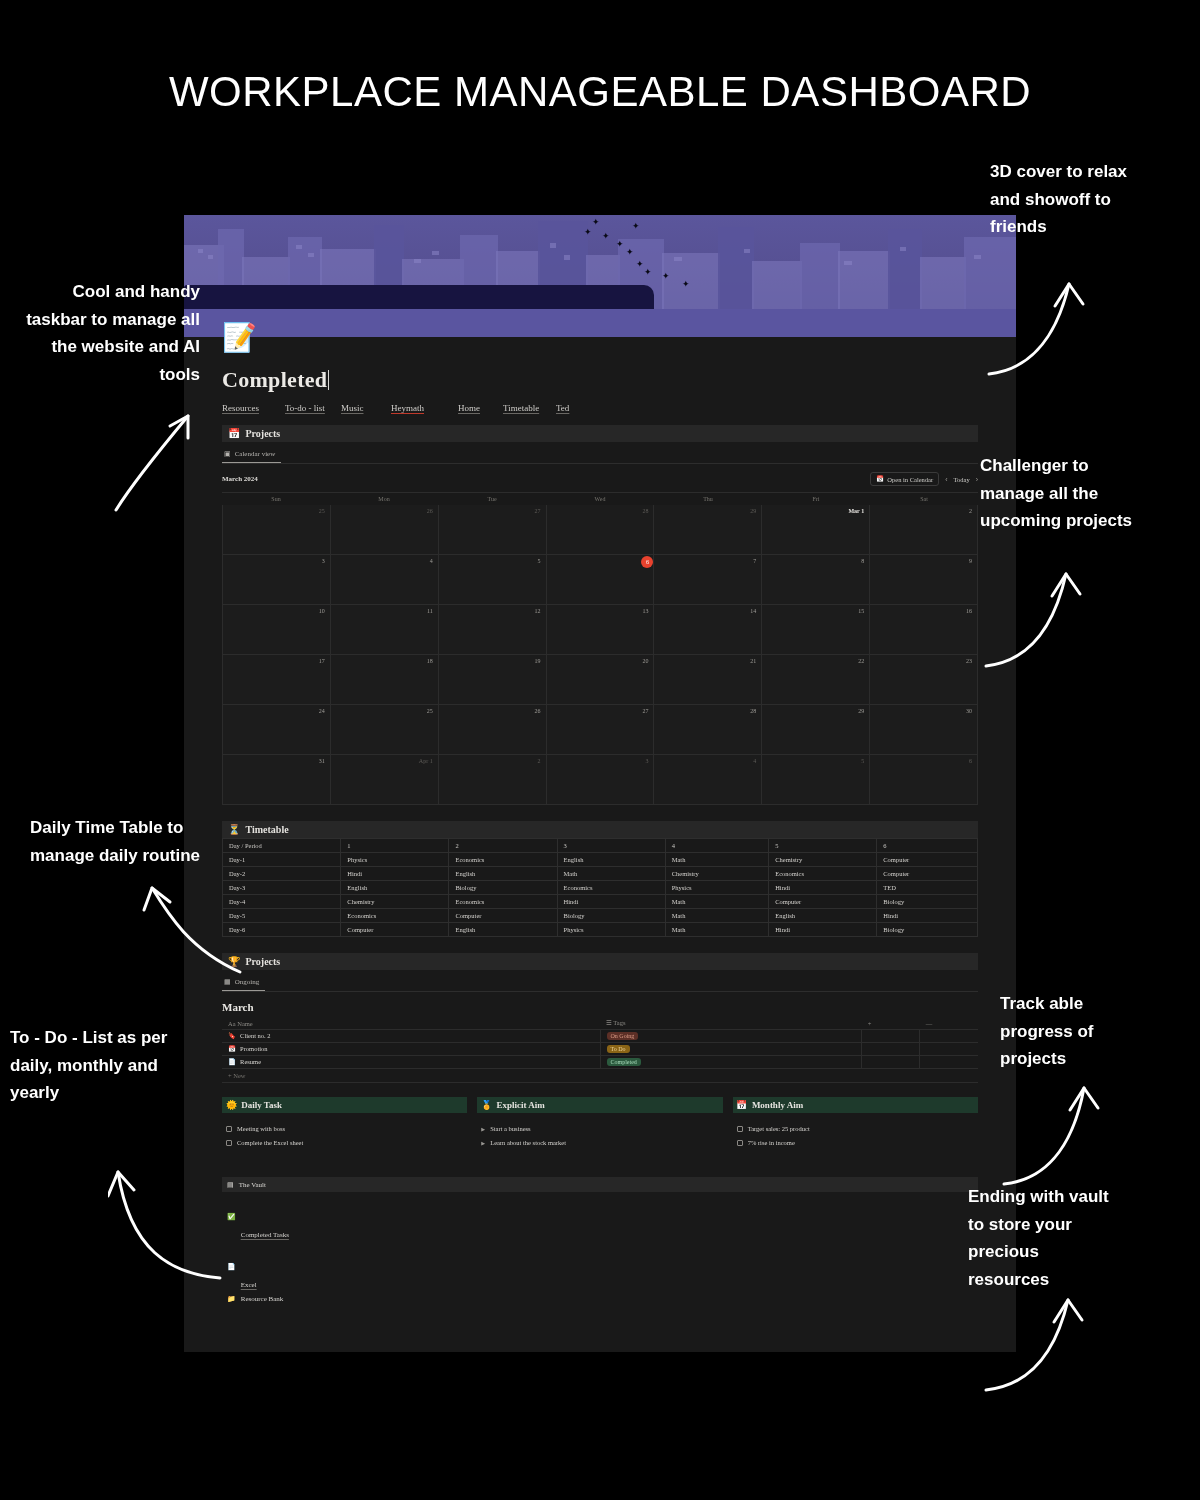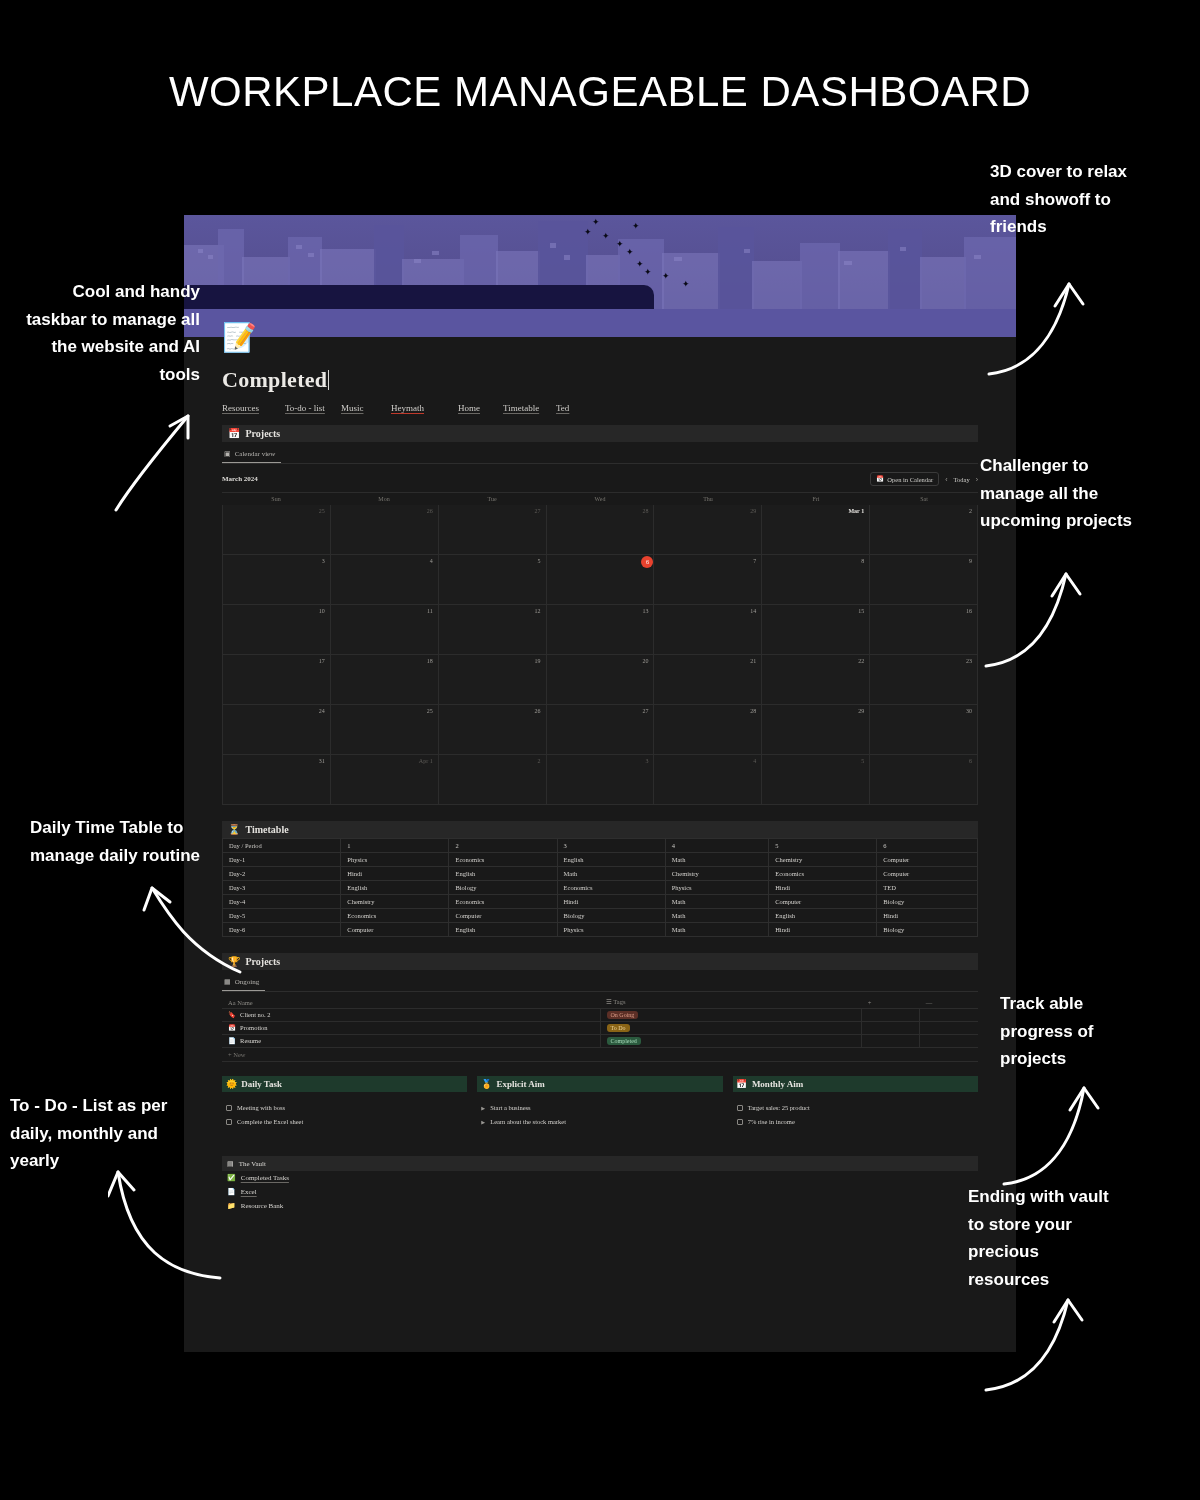--- a/index.html
+++ b/index.html
@@ -142,21 +142,21 @@
   .tri{ font-size:5px; color:#9a9894; flex:none; }
 
   
   .vault{ margin-top:24px; }
   .vault-h{ background:#272727; height:15px; display:flex; align-items:center;
             padding:0 5px; gap:5px; font-size:7px; color:#d9d7d3;
             font-family:"Liberation Serif", serif; }
   .vitem{ display:flex; align-items:center; gap:5px; font-size:7px; color:#d6d4d0;
           padding:3px 5px; font-family:"Liberation Serif", serif; }
   .vitem .vt{ text-decoration:underline; text-underline-offset:2px;
-              text-decoration-color:#6a6864; }
+              text-decoration-color:#6a6864;margin-top:36px; }
 
   
   .anno{ position:absolute; font-weight:700; font-size:17px; line-height:1.62;
          color:#fff; font-family:"Liberation Sans", sans-serif; }
   .a-left{ text-align:right; }
   .a-right{ }
   .arrow{ position:absolute; pointer-events:none; }
 </style>
 </head>
 <body>
@@ -487,20 +487,21 @@
       <span>Projects</span>
     </div>
 
     <div class="viewtabs">
       <div class="vtab">
         <span>▦</span>
         <span>Ongoing</span>
       </div>
     </div>
 
+    <div class="dbmonth">March</div>
 
     <table class="db">
       <thead>
         <tr>
           <th class="c-name">
             <span>Aa</span>
             <span>Name</span>
           </th>
           <th class="c-tags">
             <span>☰</span>
@@ -627,21 +628,21 @@
   <path d="M6,104 C42,100 72,74 86,12" stroke="#fff" stroke-width="3" fill="none" stroke-linecap="round"></path>
   <path d="M86,12 L72,34 M86,12 L100,32" stroke="#fff" stroke-width="3" fill="none" stroke-linecap="round"></path>
 </svg>
 
 <div class="anno a-right" style="left:30px; top:814px; width:210px;">Daily Time Table to manage daily routine</div>
 <svg class="arrow" style="left:140px;top:880px;" width="110" height="105">
   <path d="M12,8 C28,34 50,70 100,92" stroke="#fff" stroke-width="3" fill="none" stroke-linecap="round"></path>
   <path d="M12,8 L4,30 M12,8 L30,22" stroke="#fff" stroke-width="3" fill="none" stroke-linecap="round"></path>
 </svg>
 
-<div class="anno a-right" style="left:10px; top:1092px; width:200px;">To - Do - List as per daily, monthly and yearly</div>
+<div class="anno a-right" style="left:10px; top:1024px; width:200px;">To - Do - List as per daily, monthly and yearly</div>
 <svg class="arrow" style="left:108px;top:1158px;" width="120" height="125">
   <path d="M112,120 C62,116 22,92 10,14" stroke="#fff" stroke-width="3" fill="none" stroke-linecap="round"></path>
   <path d="M10,14 L0,38 M10,14 L26,32" stroke="#fff" stroke-width="3" fill="none" stroke-linecap="round"></path>
 </svg>
 
 <div class="anno a-right" style="left:1000px; top:990px; width:135px;">Track able progress of projects</div>
 <svg class="arrow" style="left:1000px;top:1078px;" width="120" height="110">
   <path d="M4,106 C42,102 72,74 84,10" stroke="#fff" stroke-width="3" fill="none" stroke-linecap="round"></path>
   <path d="M84,10 L70,32 M84,10 L98,30" stroke="#fff" stroke-width="3" fill="none" stroke-linecap="round"></path>
 </svg>

